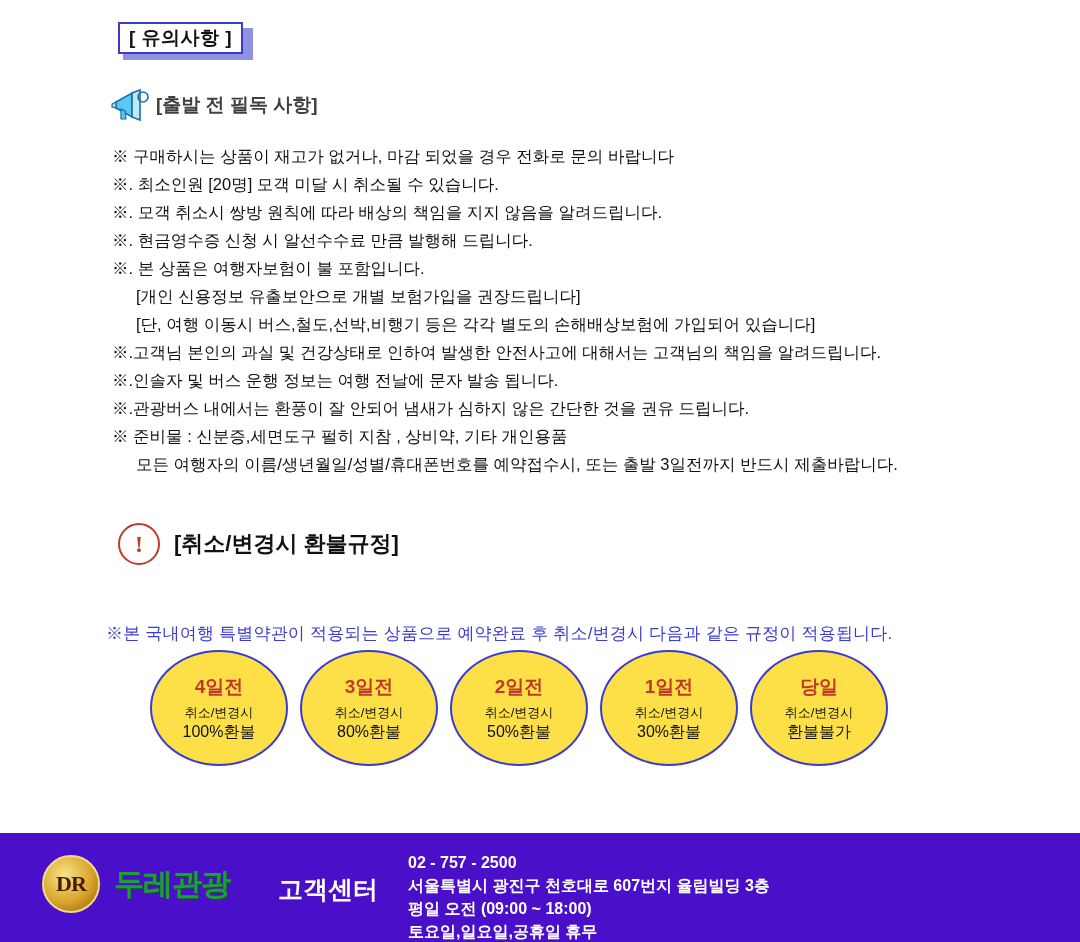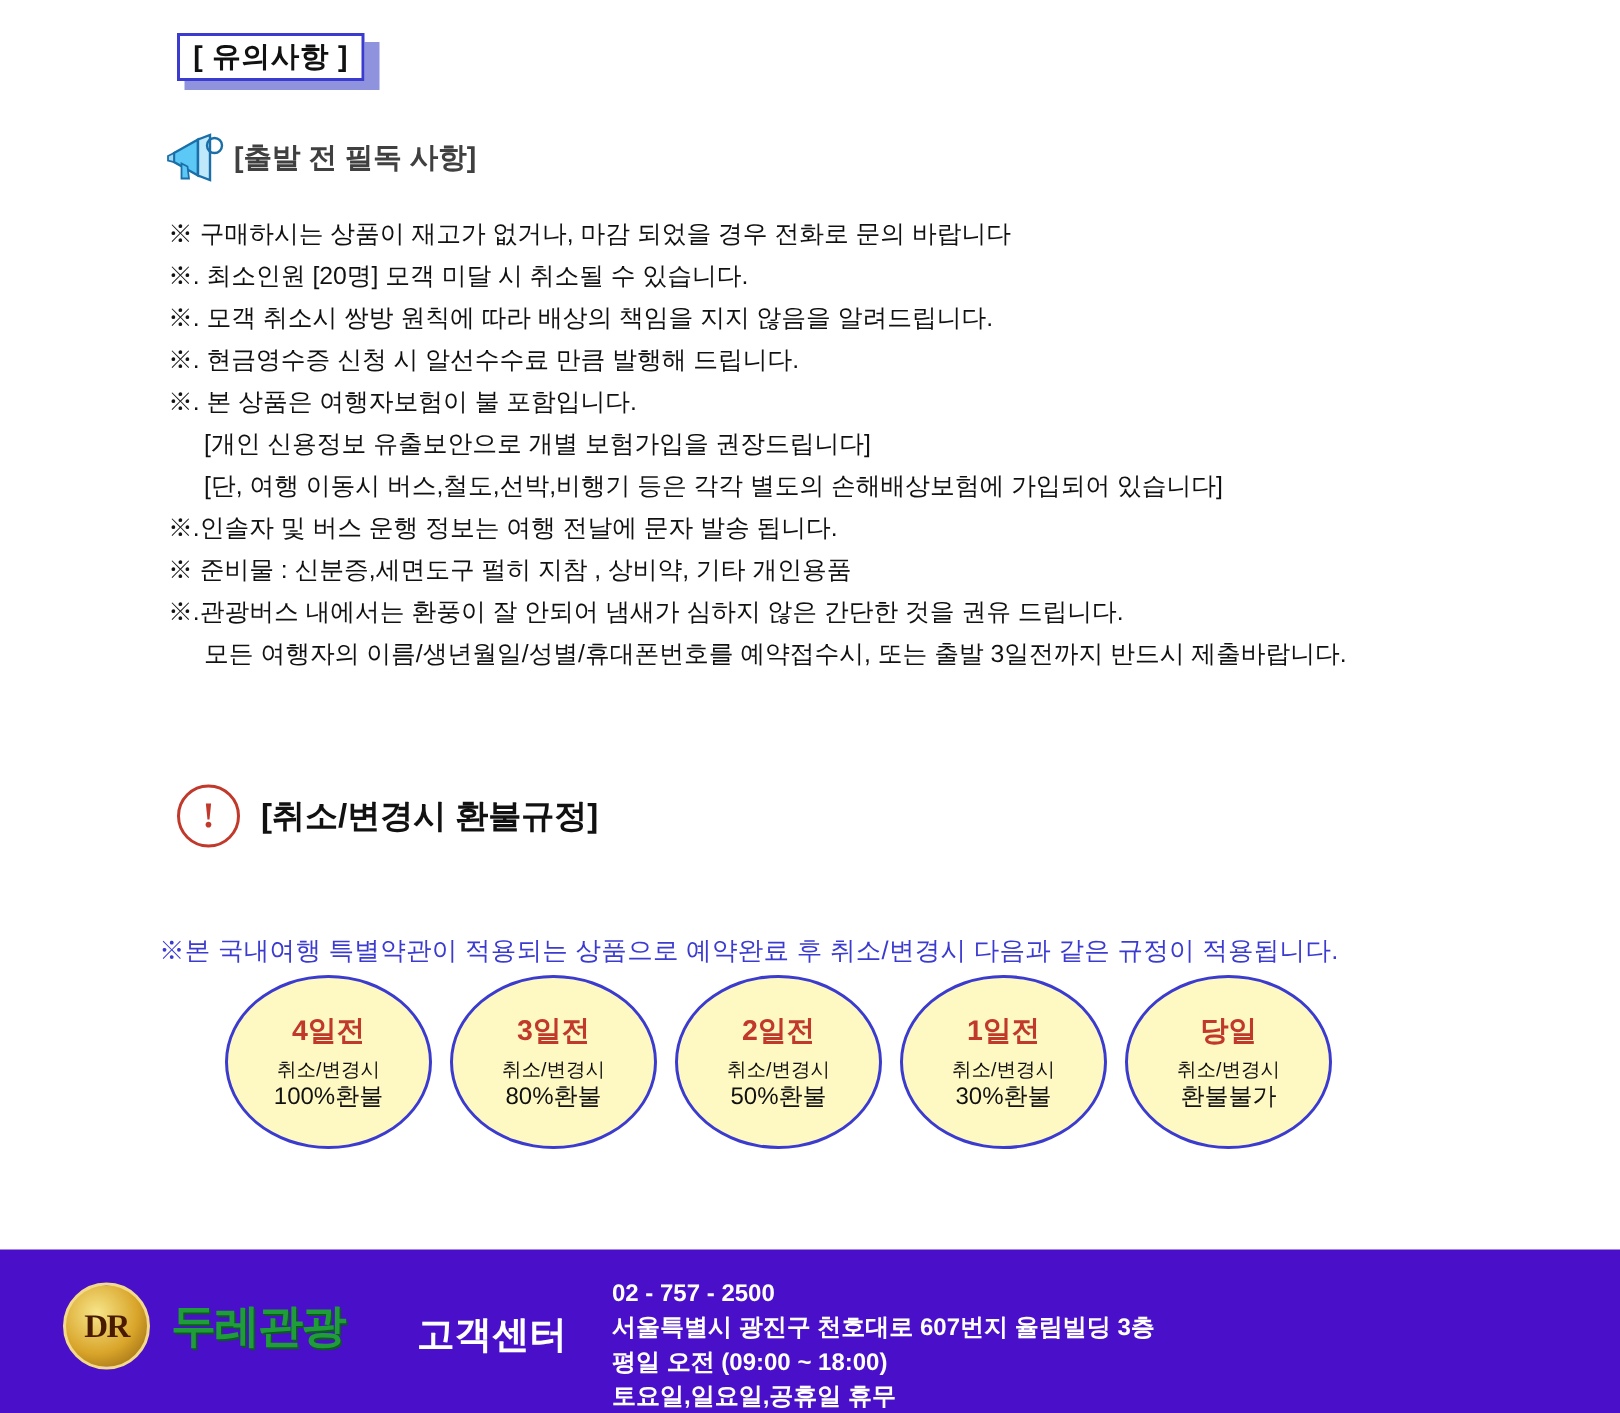--- a/index.html
+++ b/index.html
@@ -137,21 +137,21 @@
   .circle {
     width: 138px;
     height: 116px;
     border-radius: 50%;
     border: 2px solid #3b3bd0;
     display: flex;
     flex-direction: column;
     align-items: center;
     justify-content: center;
     box-sizing: border-box;
-    background: #fef9c3;
+    background: #fde047;
   }
   .circle .c-day {
     font-size: 19px;
     font-weight: bold;
     color: #c0392b;
     margin-bottom: 4px;
   }
   .circle .c-sub {
     font-size: 13px;
     color: #111;
@@ -252,23 +252,24 @@
 </div>
 
 <div class="notice-list">
   <div class="notice-line">※  구매하시는 상품이 재고가 없거나, 마감 되었을 경우 전화로  문의 바랍니다</div>
   <div class="notice-line">※. 최소인원 [20명] 모객 미달 시 취소될 수 있습니다.</div>
   <div class="notice-line">※. 모객 취소시 쌍방 원칙에 따라 배상의 책임을 지지 않음을 알려드립니다.</div>
   <div class="notice-line">※. 현금영수증 신청 시 알선수수료 만큼 발행해 드립니다.</div>
   <div class="notice-line">※. 본 상품은 여행자보험이 불 포함입니다.</div>
   <div class="notice-line indent">[개인 신용정보 유출보안으로 개별 보험가입을 권장드립니다]</div>
   <div class="notice-line indent">[단, 여행 이동시 버스,철도,선박,비행기 등은 각각 별도의 손해배상보험에  가입되어 있습니다]</div>
+  <div class="notice-line">※.고객님 본인의 과실 및 건강상태로 인하여 발생한 안전사고에 대해서는 고객님의 책임을 알려드립니다.</div>
   <div class="notice-line">※.인솔자 및 버스 운행 정보는 여행 전날에 문자 발송 됩니다.</div>
+  <div class="notice-line">※.관광버스 내에서는 환풍이 잘 안되어 냄새가 심하지 않은 간단한 것을 권유 드립니다.</div>
   <div class="notice-line">※ 준비물 : 신분증,세면도구 펄히 지참 , 상비약, 기타 개인용품</div>
-  <div class="notice-line">※.관광버스 내에서는 환풍이 잘 안되어 냄새가 심하지 않은 간단한 것을 권유 드립니다.</div>
   <div class="notice-line indent">모든 여행자의 이름/생년월일/성별/휴대폰번호를 예약접수시, 또는 출발 3일전까지 반드시 제출바랍니다.</div>
 </div>
 
 <div class="sec2-head">
   <span class="excl-circle">!</span>
   <span class="sec2-title">[취소/변경시 환불규정]</span>
 </div>
 
 <div class="refund-note">※본 국내여행 특별약관이 적용되는 상품으로 예약완료 후 취소/변경시 다음과 같은 규정이 적용됩니다.</div>
 

